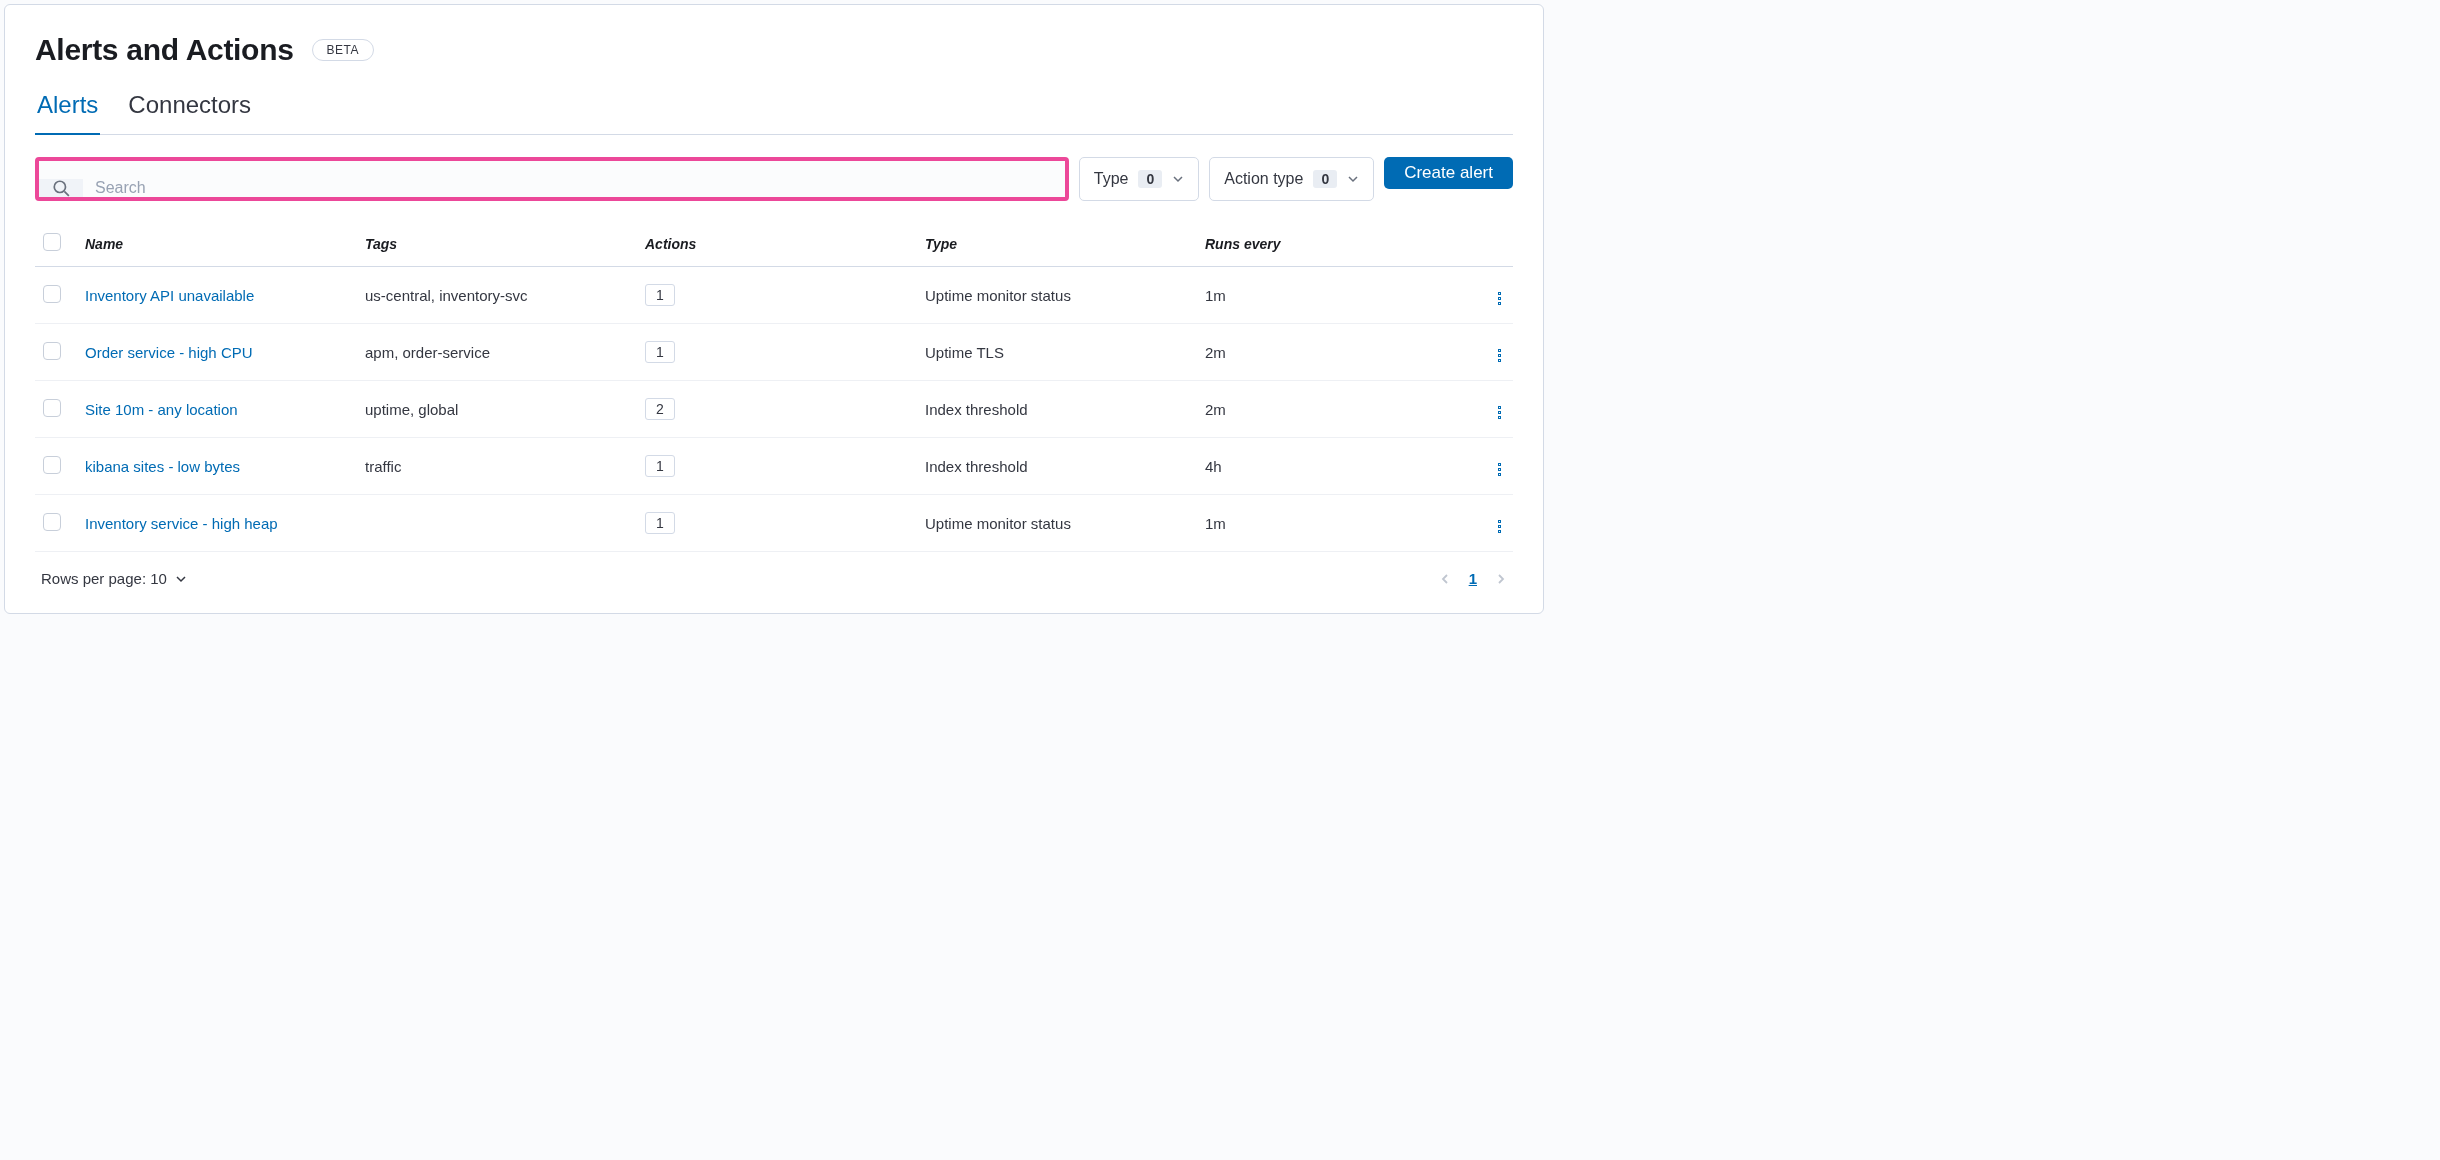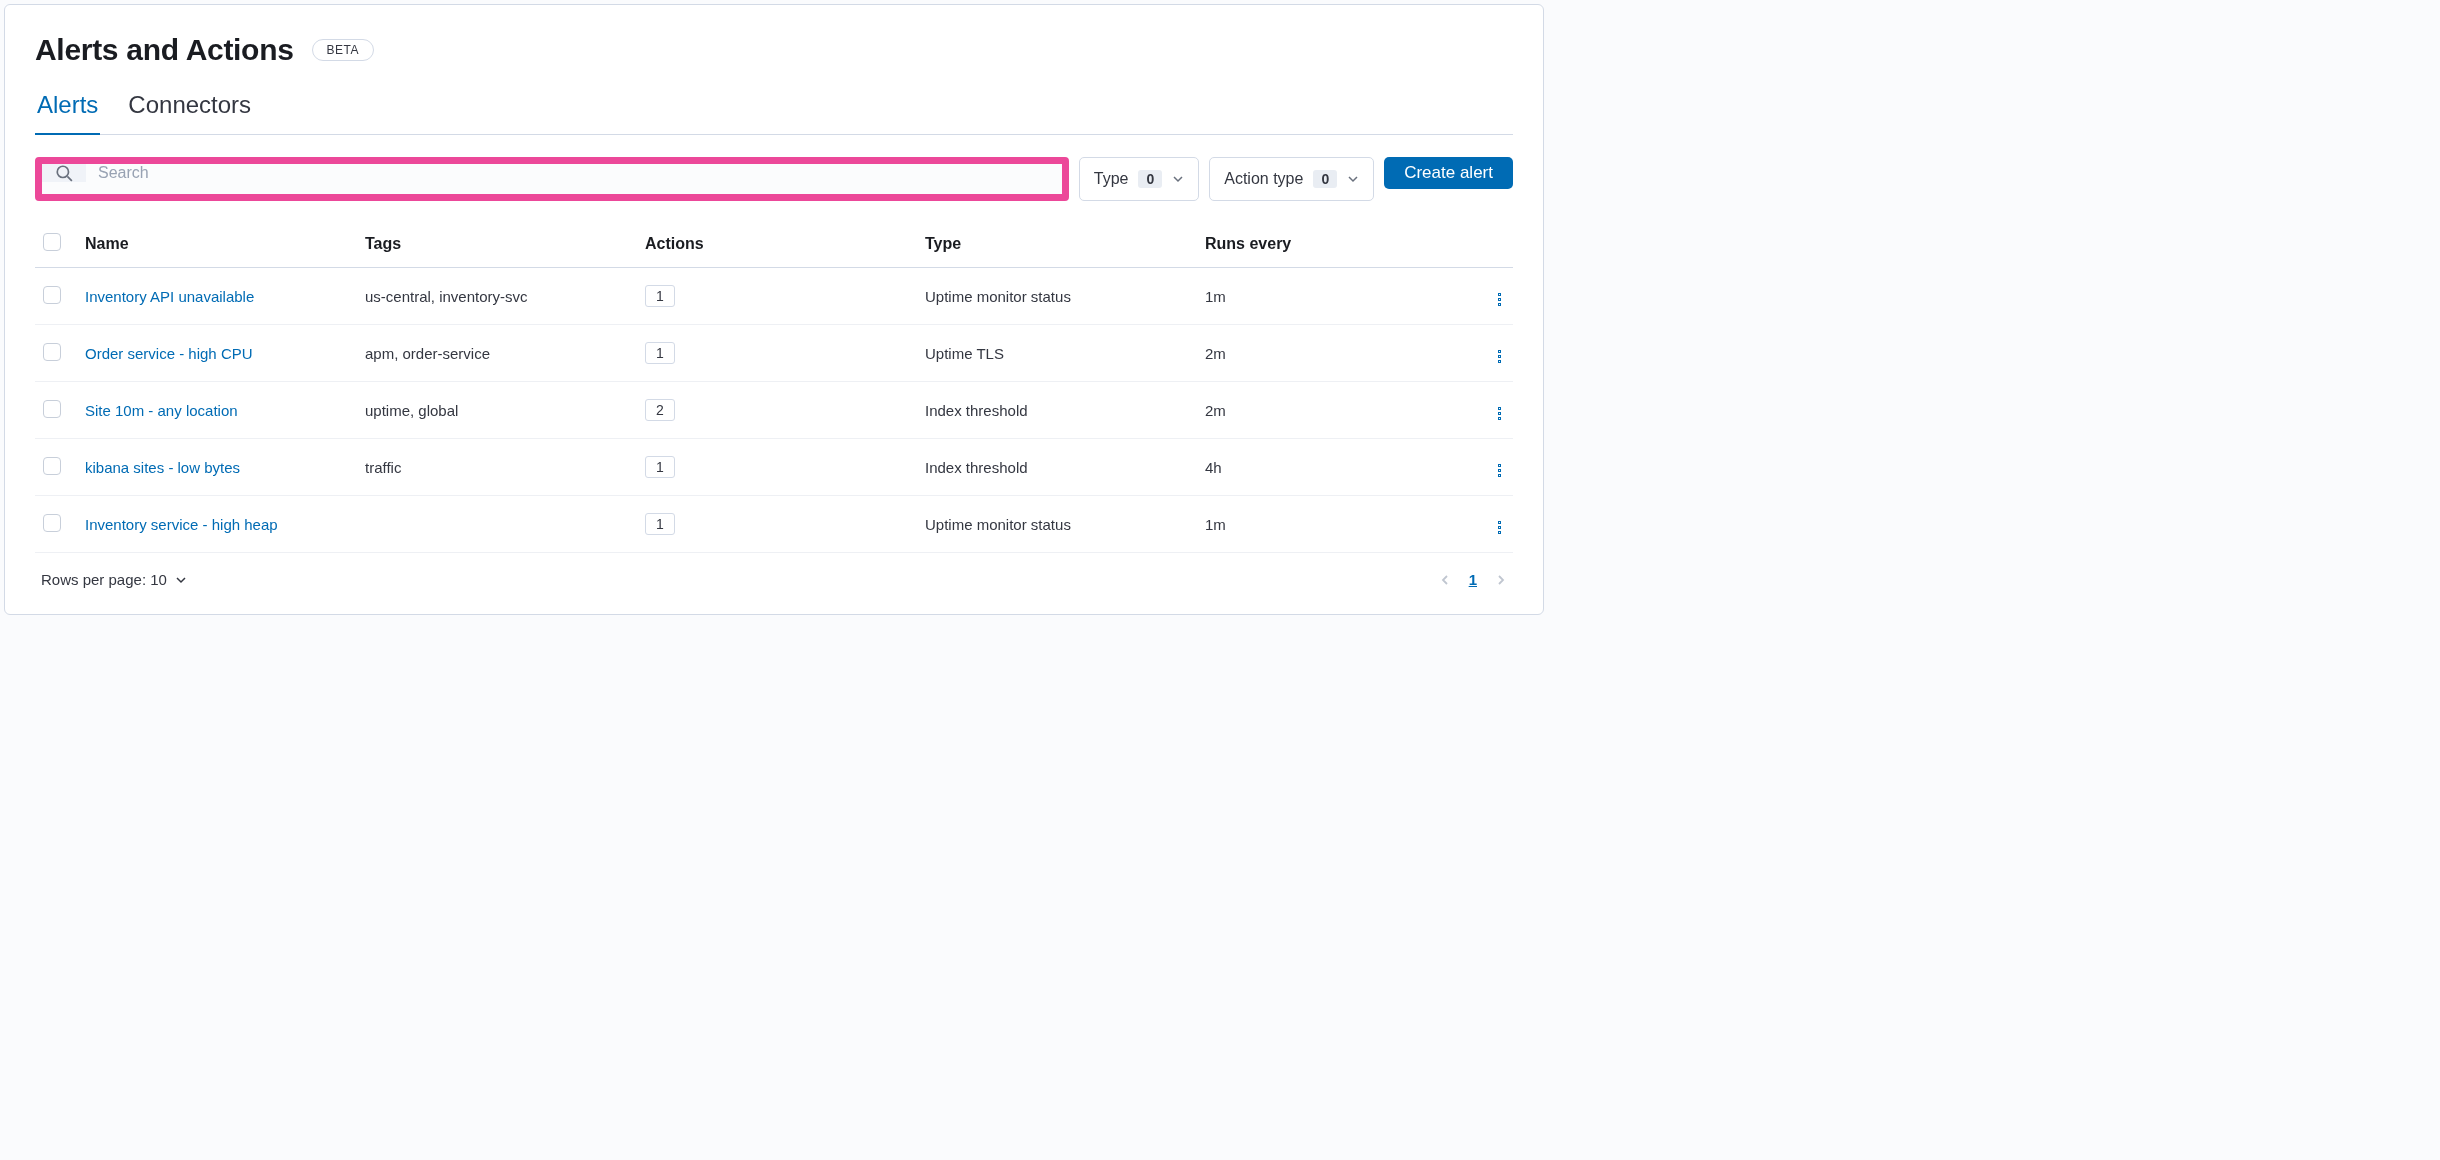--- a/index.html
+++ b/index.html
@@ -64,22 +64,22 @@
   }
   .controls-row {
     display: flex;
     gap: 10px;
     align-items: stretch;
     margin-bottom: 22px;
   }
   .search-wrap {
     flex: 1;
     display: flex;
-    align-items: flex-start;
-    border: 7px solid #ec4899;
+    align-items: flex-end;
+    border: 4px solid #ec4899;
     background: #fbfcfd;
     border-radius: 4px;
     overflow: hidden;
   }
   .search-icon-box {
     width: 44px;
     display: flex;
     align-items: center;
     justify-content: center;
     background: #f0f3f8;
@@ -129,25 +129,26 @@
     font-weight: 500;
     cursor: pointer;
     height: 32px;
   }
   table {
     width: 100%;
     border-collapse: collapse;
   }
   thead th {
     text-align: left;
-    font-size: 16px;
+    font-size: 14px;
     font-weight: 700;
     color: #1a1c21;
     padding: 10px 8px 12px 8px;
     border-bottom: 1px solid #d3dae6;
+    font-style: italic;
   }
   tbody td {
     padding: 14px 8px;
     border-bottom: 1px solid #eef0f4;
     font-size: 15px;
     vertical-align: middle;
     color: #343741;
   }
   .col-check { width: 42px; }
   .col-name { width: 280px; }

